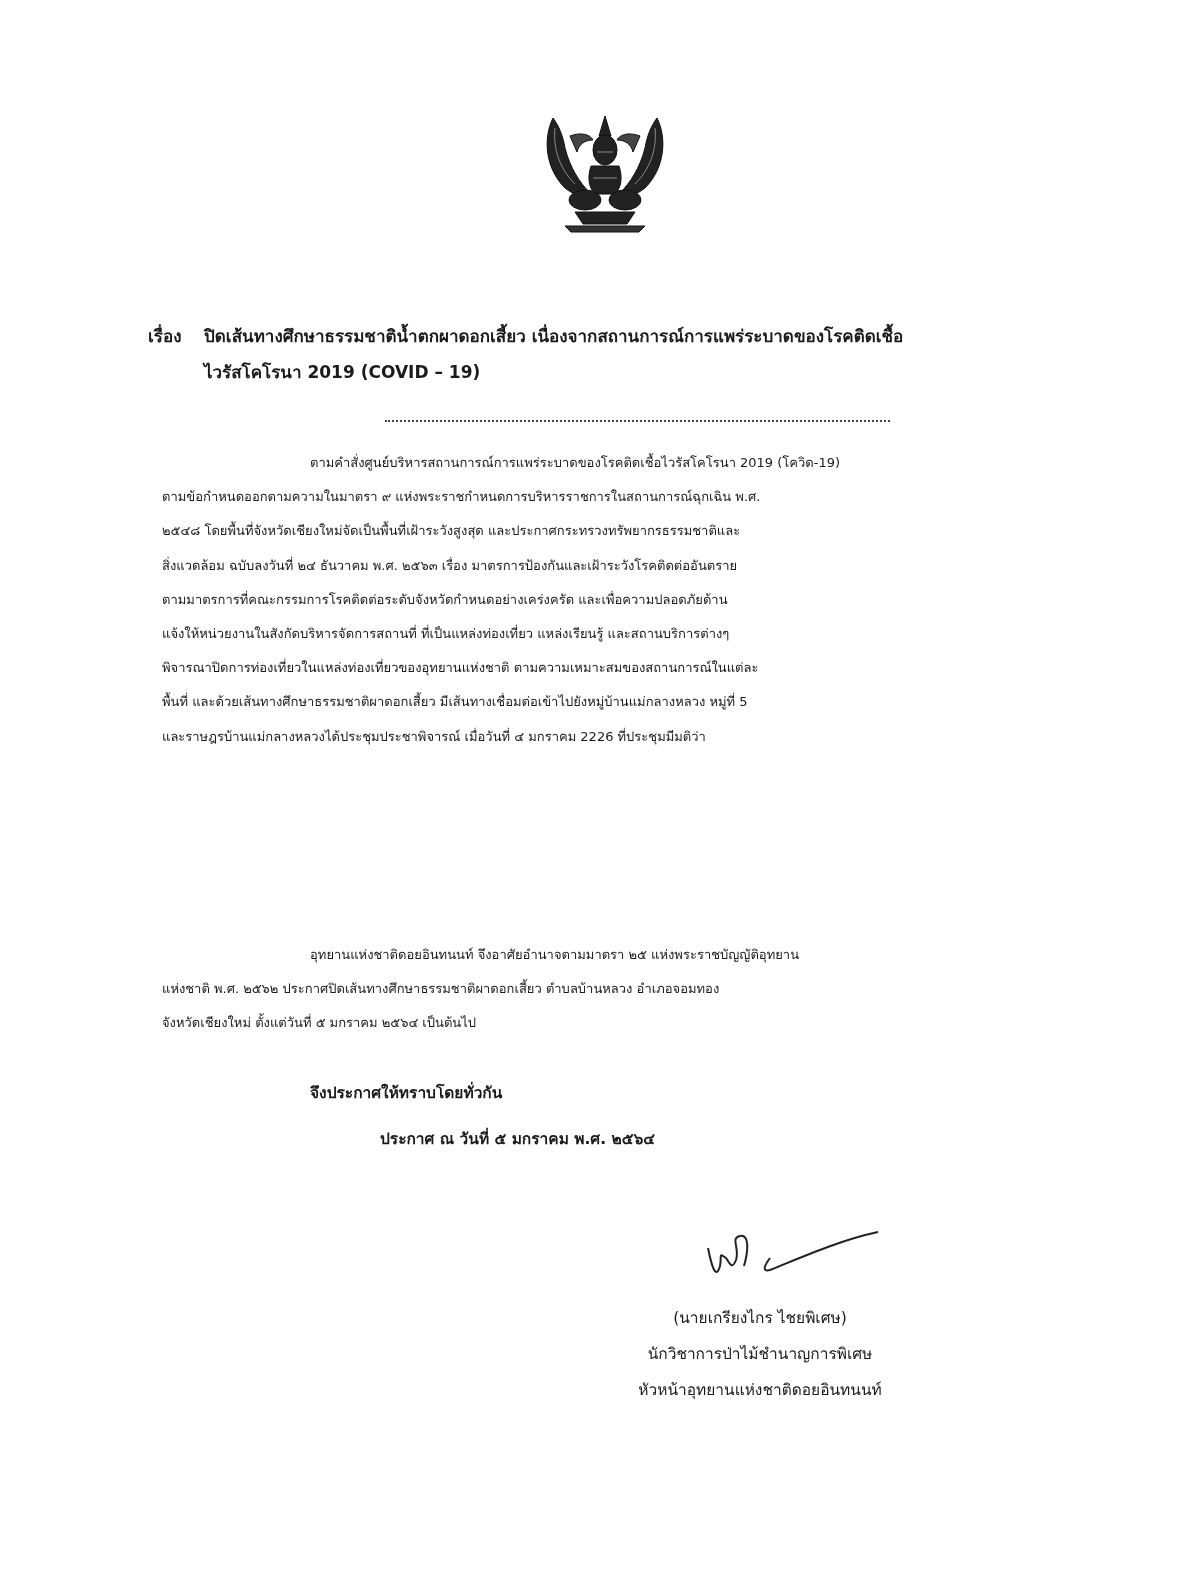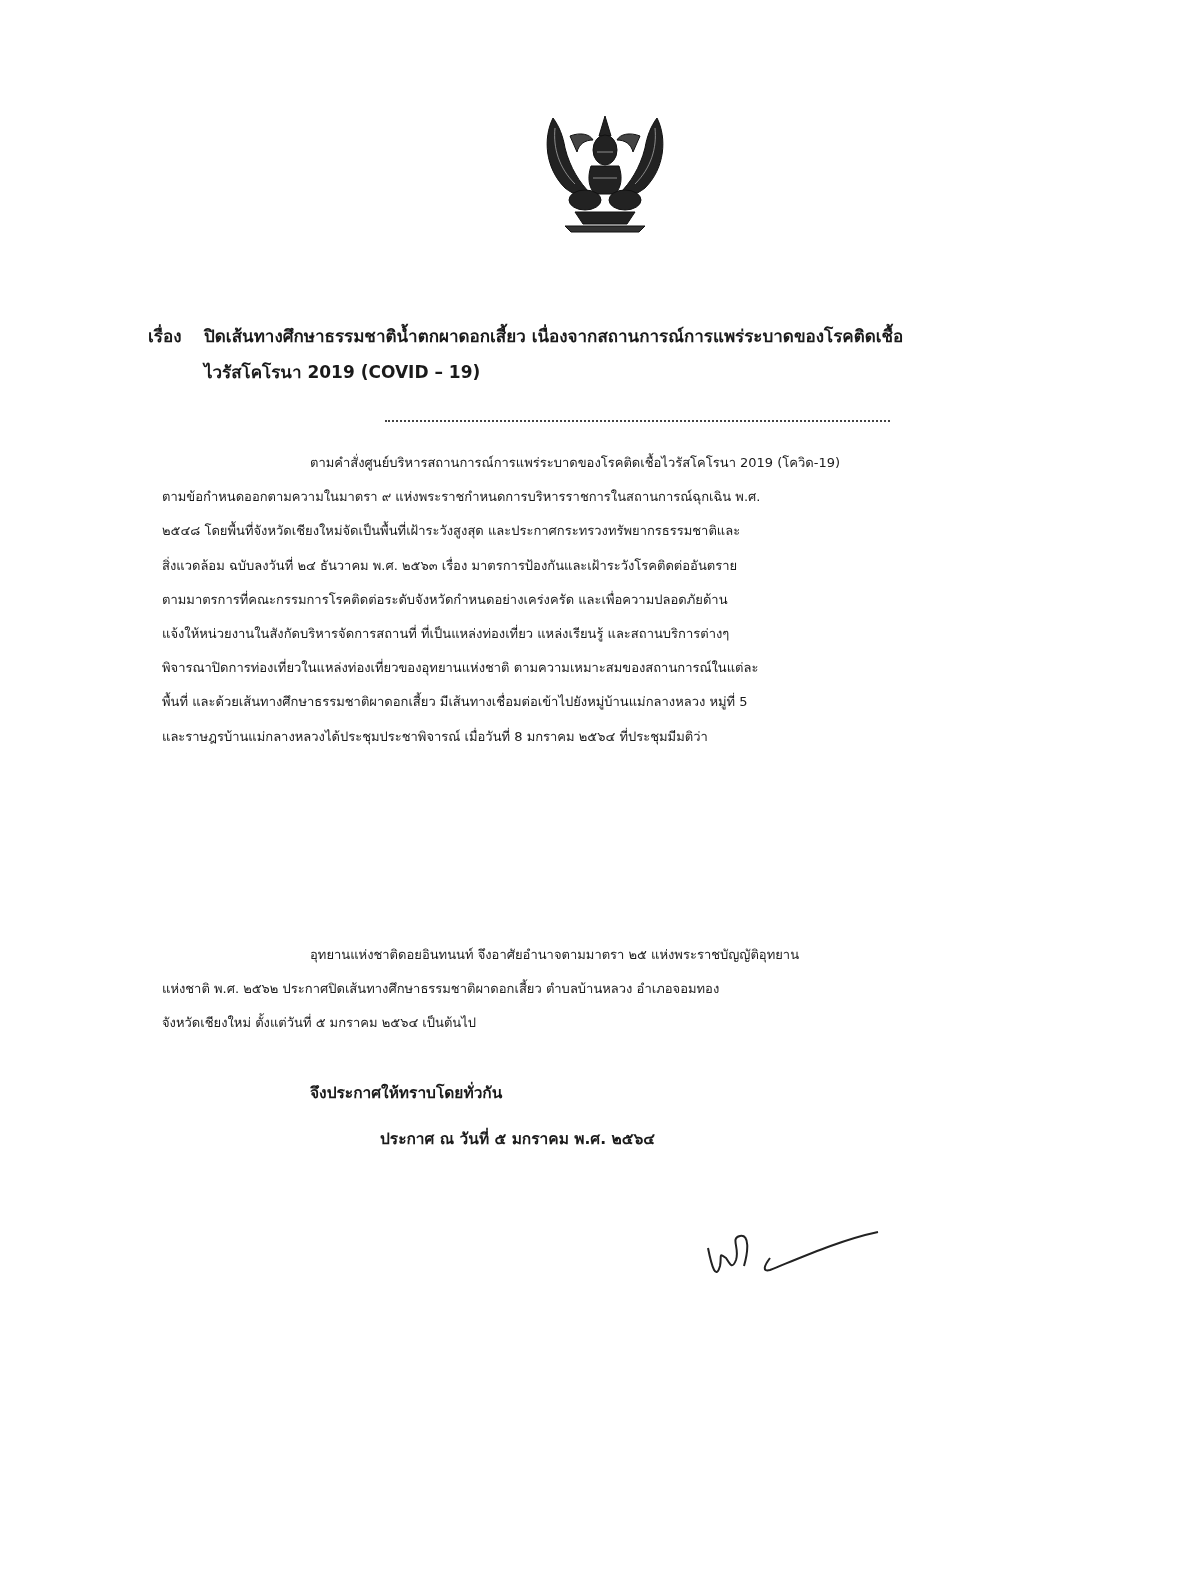--- a/index.html
+++ b/index.html
@@ -87,31 +87,36 @@
 
   <div class="para p1">
     <span class="ln indent">ตามคำสั่งศูนย์บริหารสถานการณ์การแพร่ระบาดของโรคติดเชื้อไวรัสโคโรนา 2019 (โควิด-19)</span>
     <span class="ln">ตามข้อกำหนดออกตามความในมาตรา ๙ แห่งพระราชกำหนดการบริหารราชการในสถานการณ์ฉุกเฉิน พ.ศ.</span>
     <span class="ln">๒๕๔๘ โดยพื้นที่จังหวัดเชียงใหม่จัดเป็นพื้นที่เฝ้าระวังสูงสุด และประกาศกระทรวงทรัพยากรธรรมชาติและ</span>
     <span class="ln">สิ่งแวดล้อม ฉบับลงวันที่ ๒๔ ธันวาคม พ.ศ.  ๒๕๖๓ เรื่อง  มาตรการป้องกันและเฝ้าระวังโรคติดต่ออันตราย</span>
     <span class="ln">ตามมาตรการที่คณะกรรมการโรคติดต่อระดับจังหวัดกำหนดอย่างเคร่งครัด และเพื่อความปลอดภัยด้าน</span>
     <span class="ln">แจ้งให้หน่วยงานในสังกัดบริหารจัดการสถานที่ ที่เป็นแหล่งท่องเที่ยว แหล่งเรียนรู้ และสถานบริการต่างๆ</span>
     <span class="ln">พิจารณาปิดการท่องเที่ยวในแหล่งท่องเที่ยวของอุทยานแห่งชาติ ตามความเหมาะสมของสถานการณ์ในแต่ละ</span>
     <span class="ln">พื้นที่ และด้วยเส้นทางศึกษาธรรมชาติผาดอกเสี้ยว มีเส้นทางเชื่อมต่อเข้าไปยังหมู่บ้านแม่กลางหลวง หมู่ที่ 5</span>
-    <span class="ln">และราษฎรบ้านแม่กลางหลวงได้ประชุมประชาพิจารณ์ เมื่อวันที่ 8 มกราคม ๒๕๖๔ ที่ประชุมมีมติว่า</span>
+    <span class="ln">และราษฎรบ้านแม่กลางหลวงได้ประชุมประชาพิจารณ์ เมื่อวันที่ ๔ มกราคม 2226 ที่ประชุมมีมติว่า</span>
   </div>
 
   <div class="para p2">
     <span class="ln indent">อุทยานแห่งชาติดอยอินทนนท์ จึงอาศัยอำนาจตามมาตรา ๒๕ แห่งพระราชบัญญัติอุทยาน</span>
     <span class="ln">แห่งชาติ พ.ศ. ๒๕๖๒ ประกาศปิดเส้นทางศึกษาธรรมชาติผาดอกเสี้ยว ตำบลบ้านหลวง อำเภอจอมทอง</span>
     <span class="ln">จังหวัดเชียงใหม่ ตั้งแต่วันที่ ๕ มกราคม ๒๕๖๔ เป็นต้นไป</span>
   </div>
 
   <div class="single notice">จึงประกาศให้ทราบโดยทั่วกัน</div>
   <div class="single dateline">ประกาศ  ณ  วันที่  ๕ มกราคม พ.ศ. ๒๕๖๔</div>
 
   <svg class="signature" viewBox="0 0 180 70">
     <path d="M8 30 C12 50,16 62,20 48 C22 38,18 34,26 40 C30 46,32 52,36 42 C40 30,30 20,40 18 C50 16,48 34,44 48" fill="none" stroke="#222" stroke-width="2"></path>
     <path d="M70 40 C64 48,62 54,70 52 C100 40,140 22,178 14" fill="none" stroke="#222" stroke-width="2"></path>
   </svg>
 
+  <div class="sig-block">
+    <span>(นายเกรียงไกร  ไชยพิเศษ)</span>
+    <span>นักวิชาการป่าไม้ชำนาญการพิเศษ</span>
+    <span>หัวหน้าอุทยานแห่งชาติดอยอินทนนท์</span>
+  </div>
 
 </div>
 
 </body></html>

